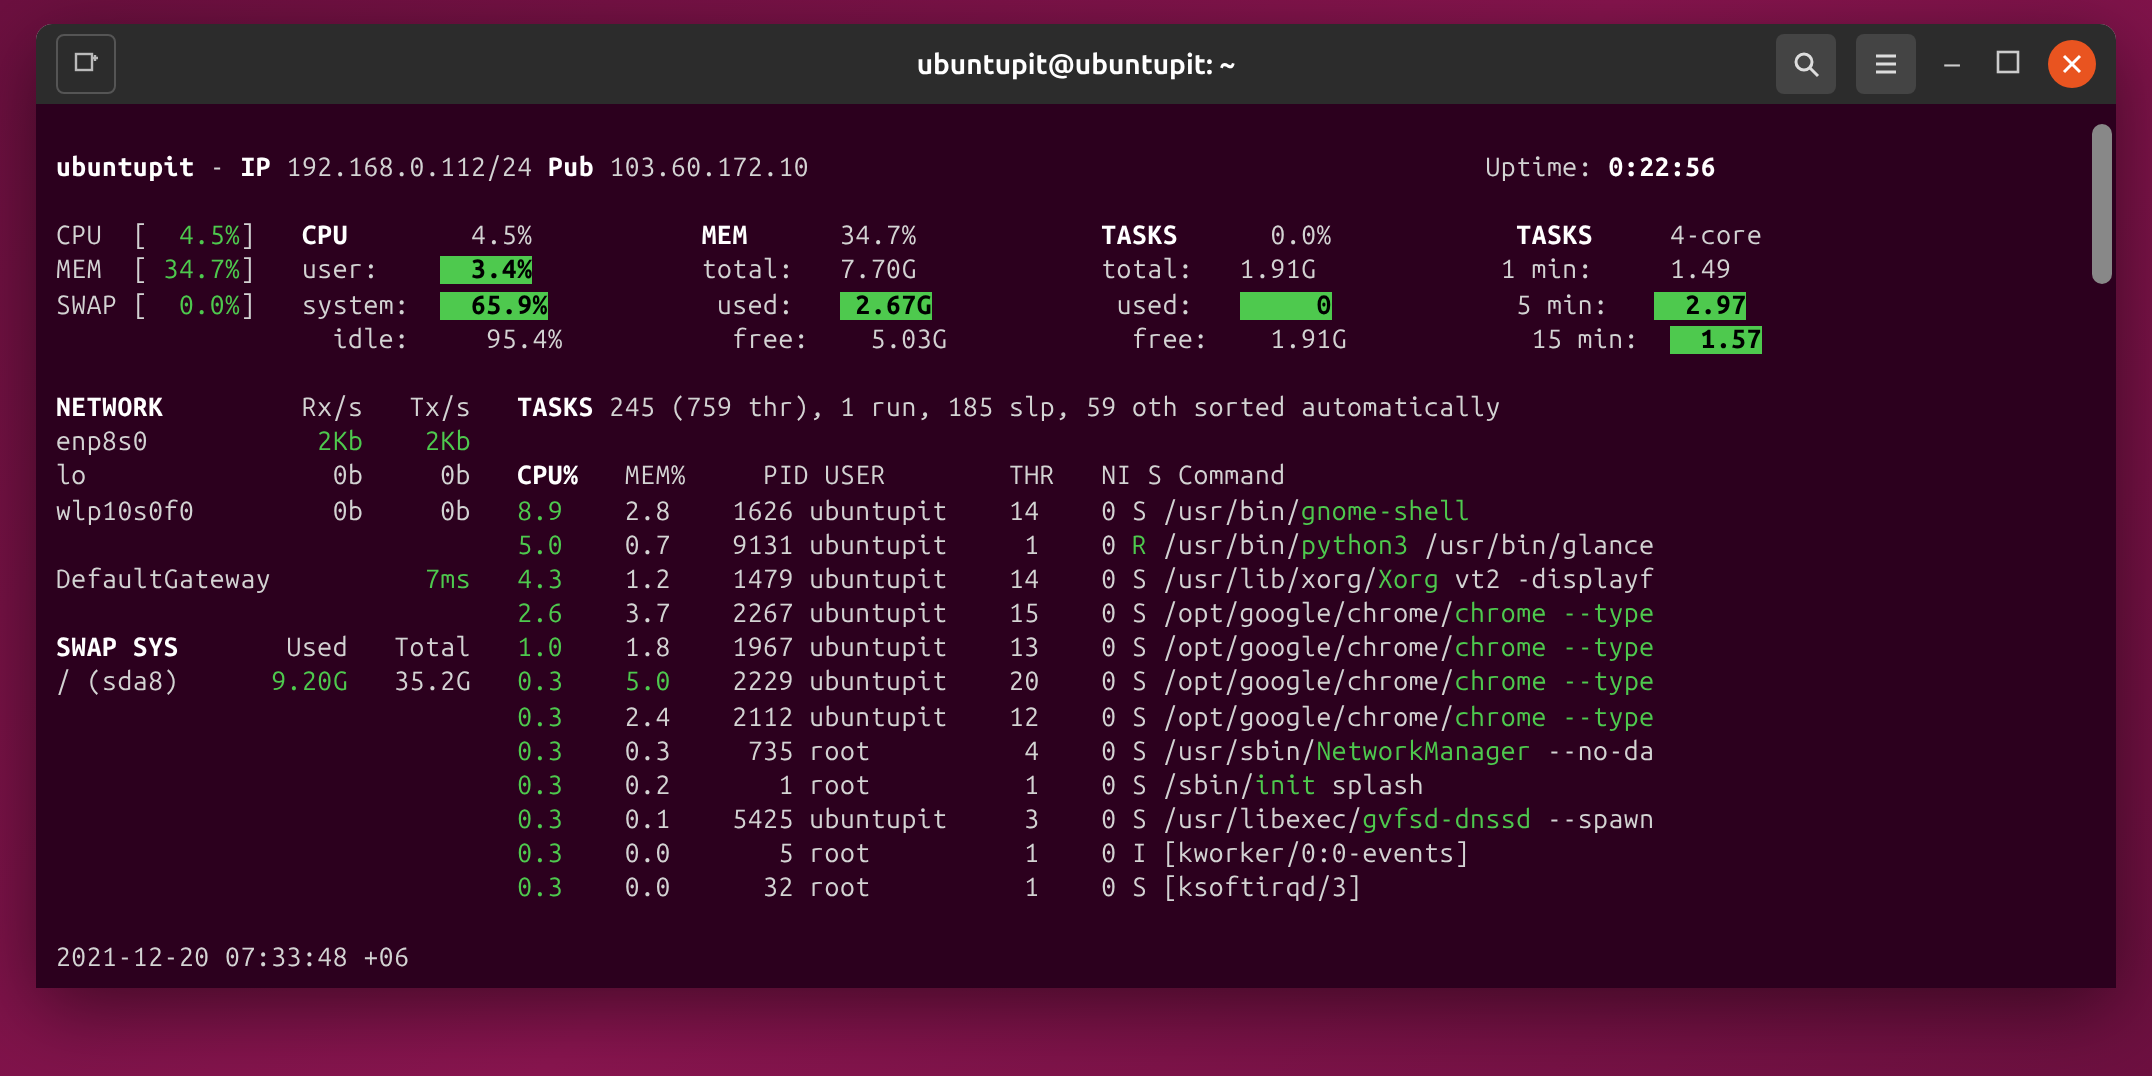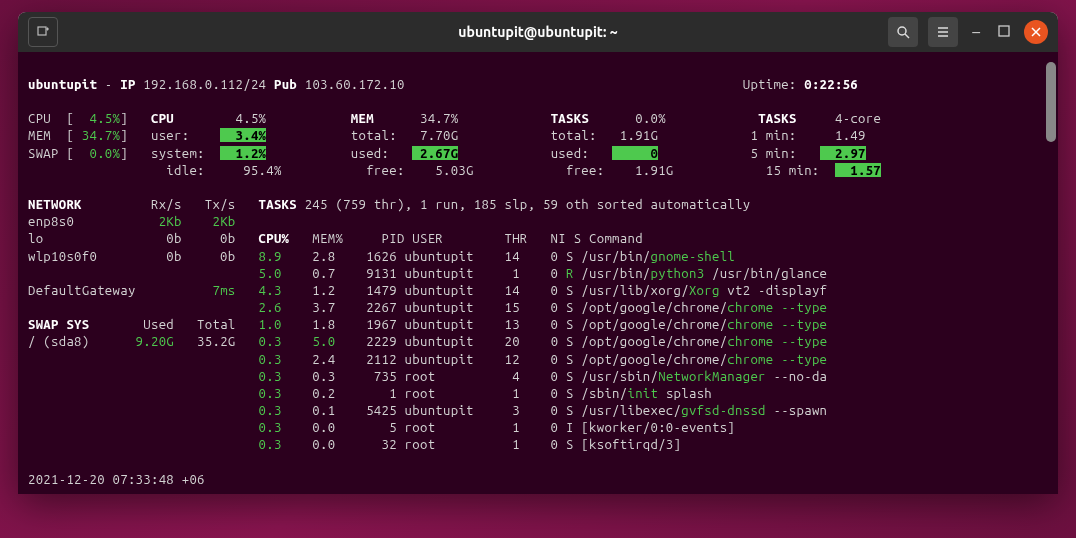--- a/index.html
+++ b/index.html
@@ -59,21 +59,21 @@
       </div>
     </div>
   </div>
 
   <div class="term">
     <div class="scrollbar"></div>
     <pre id="out"><span class="b">ubuntupit</span> - <span class="b">IP</span> 192.168.0.112/24 <span class="b">Pub</span> 103.60.172.10                                            Uptime: <span class="b">0:22:56</span>
 
 CPU  [<span class="g">  4.5%</span>]   <span class="b">CPU      </span>  4.5%           <span class="b">MEM     </span> 34.7%            <span class="b">TASKS    </span>  0.0%            <span class="b">TASKS     </span>4-core
 MEM  [<span class="g"> 34.7%</span>]   user:    <span class="gb">  3.4%</span>           total:   7.70G            total:   1.91G            1 min:     1.49
-SWAP [<span class="g">  0.0%</span>]   system:  <span class="gb">  1.2%</span>           used:   <span class="gb"> 2.67G</span>            used:   <span class="gb">     0</span>            5 min:   <span class="gb">  2.97</span>
+SWAP [<span class="g">  0.0%</span>]   system:  <span class="gb">  65.9%</span>           used:   <span class="gb"> 2.67G</span>            used:   <span class="gb">     0</span>            5 min:   <span class="gb">  2.97</span>
                   idle:     95.4%           free:    5.03G            free:    1.91G            15 min:  <span class="gb">  1.57</span>
 
 <span class="b">NETWORK       </span>  Rx/s   Tx/s   <span class="b">TASKS</span> 245 (759 thr), 1 run, 185 slp, 59 oth sorted automatically
 enp8s0        <span class="g">   2Kb</span><span class="g">    2Kb</span>   
 lo                0b     0b   <span class="b">CPU% </span>  MEM%     PID USER        THR   NI S Command
 wlp10s0f0         0b     0b   <span class="g">8.9 </span>   2.8    1626 ubuntupit    14    0 S /usr/bin/<span class="g">gnome-shell</span>
                               <span class="g">5.0 </span>   0.7    9131 ubuntupit     1    0 <span class="g">R</span> /usr/bin/<span class="g">python3</span> /usr/bin/glance
 DefaultGateway      <span class="g">    7ms</span>   <span class="g">4.3 </span>   1.2    1479 ubuntupit    14    0 S /usr/lib/xorg/<span class="g">Xorg</span> vt2 -displayf
                               <span class="g">2.6 </span>   3.7    2267 ubuntupit    15    0 S /opt/google/chrome/<span class="g">chrome</span> <span class="g">--type</span>
 <span class="b">SWAP SYS     </span>  Used   Total   <span class="g">1.0 </span>   1.8    1967 ubuntupit    13    0 S /opt/google/chrome/<span class="g">chrome</span> <span class="g">--type</span>

